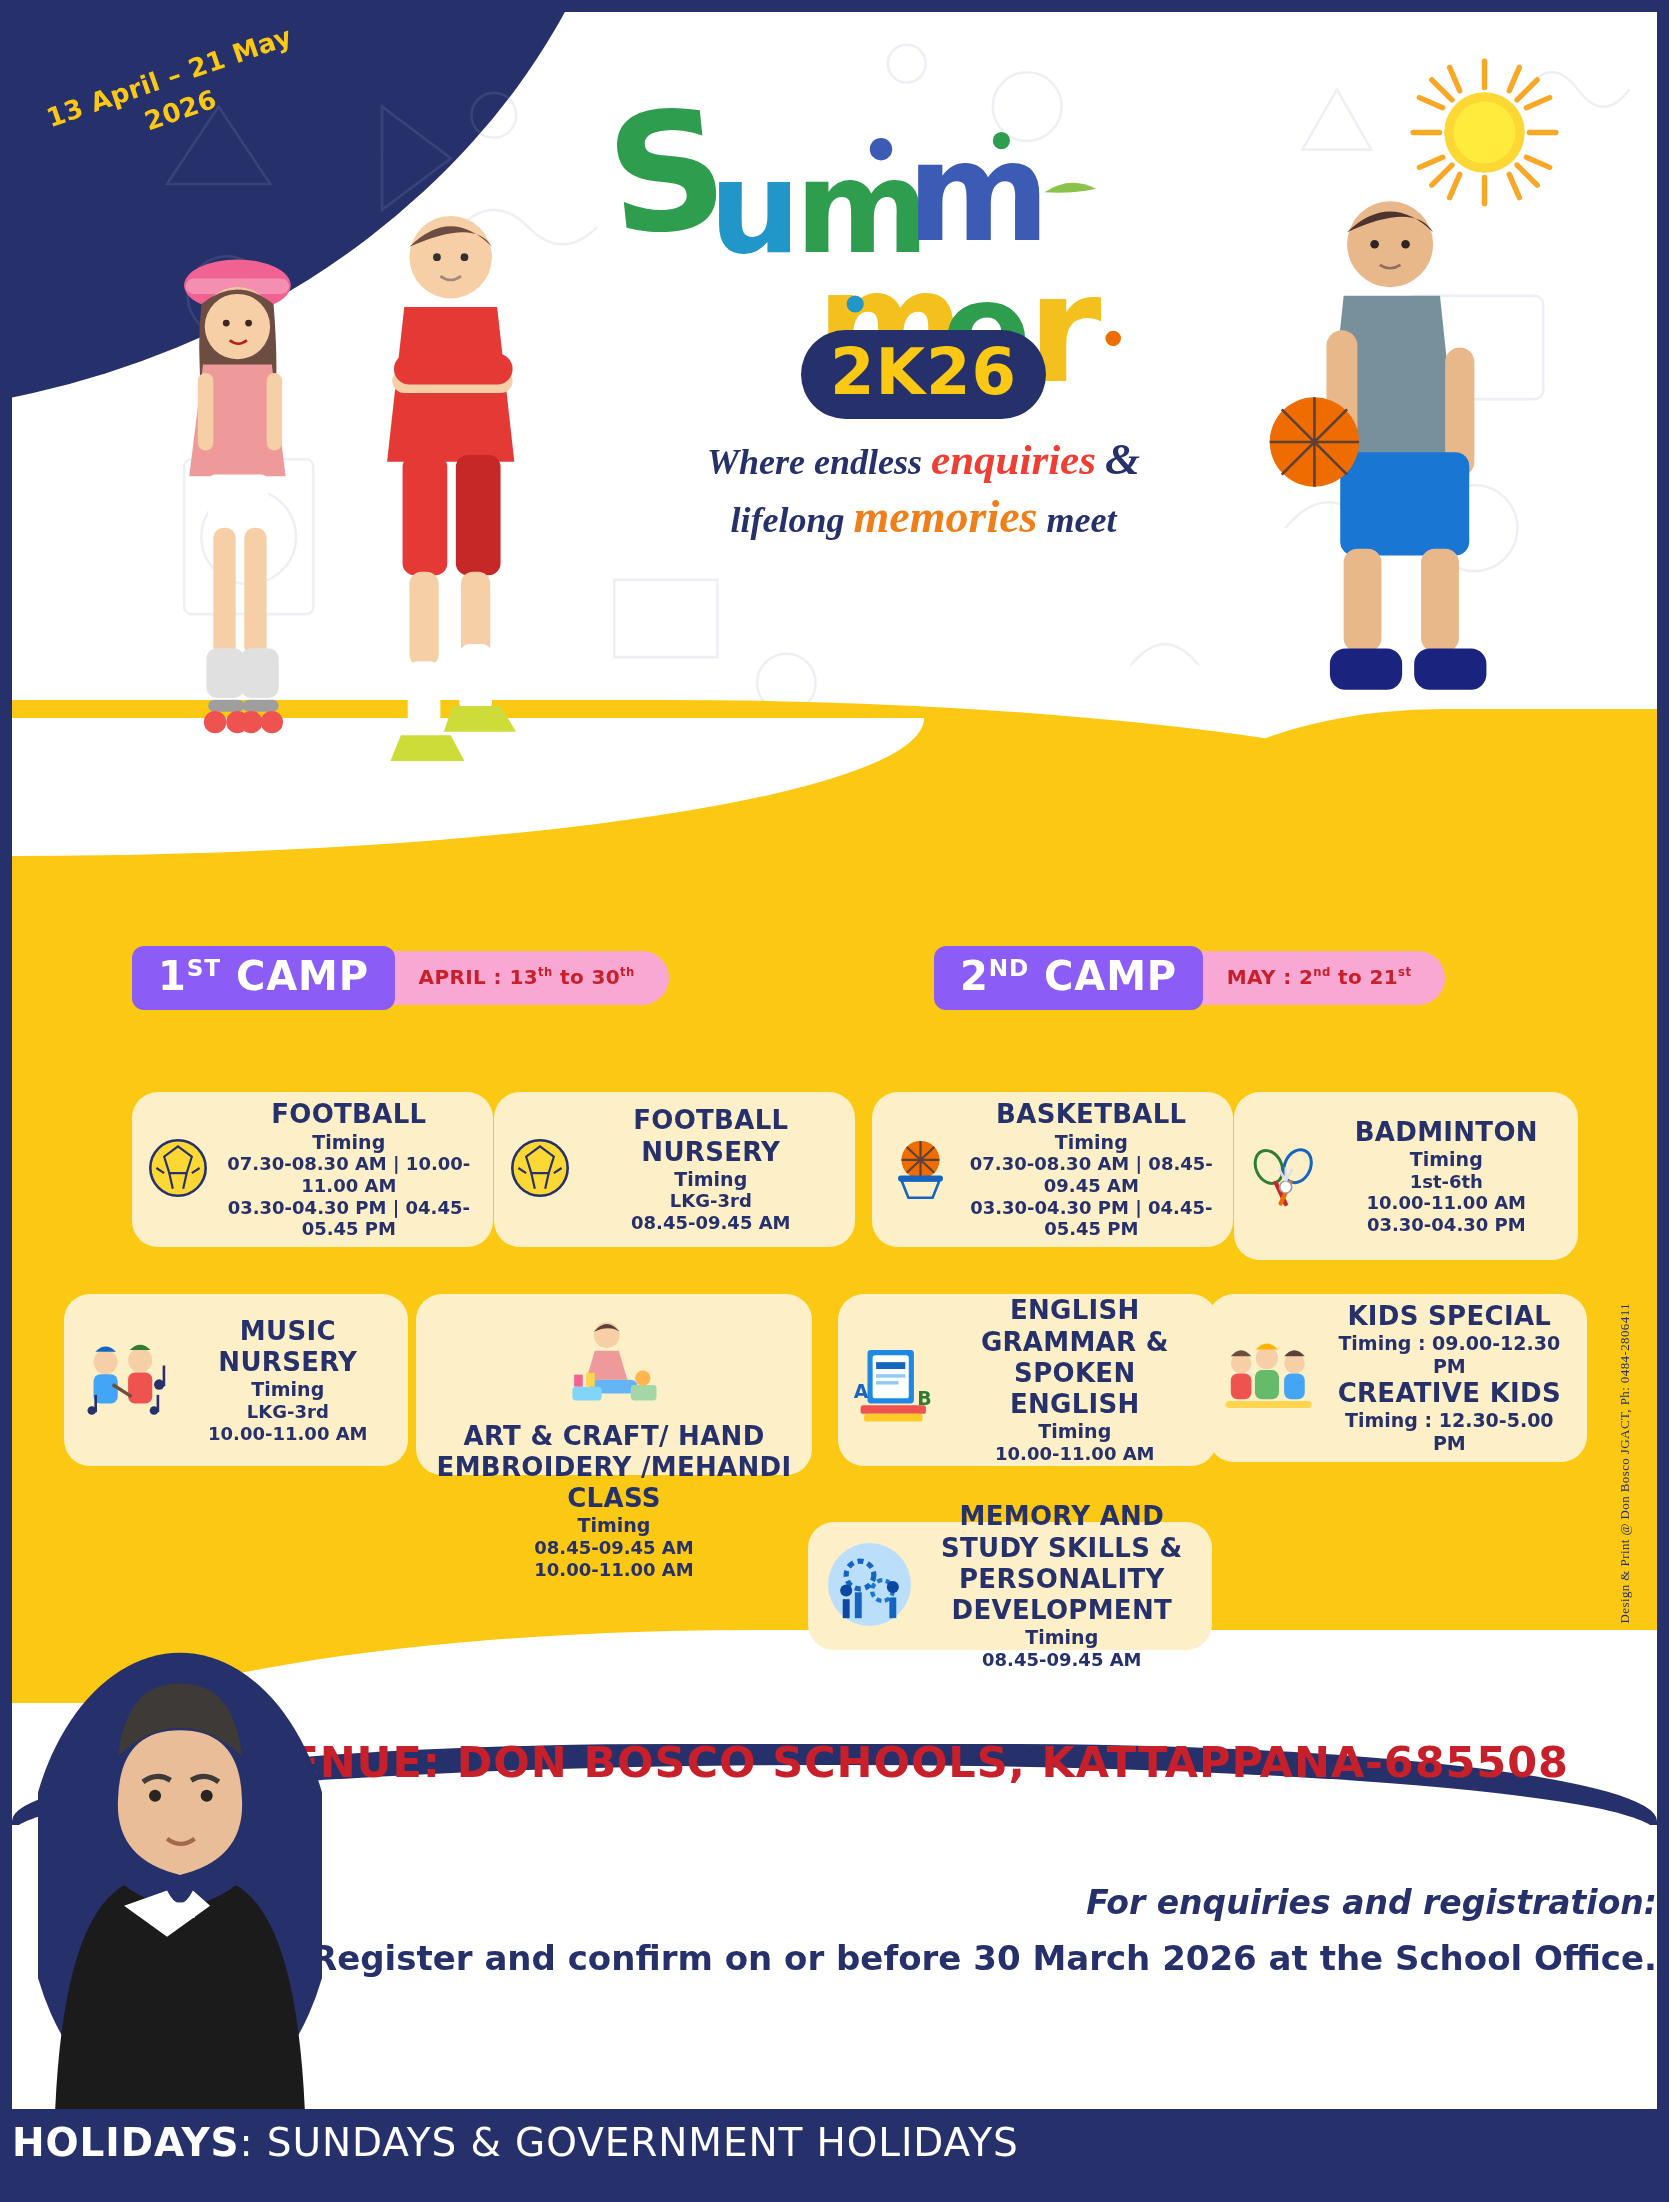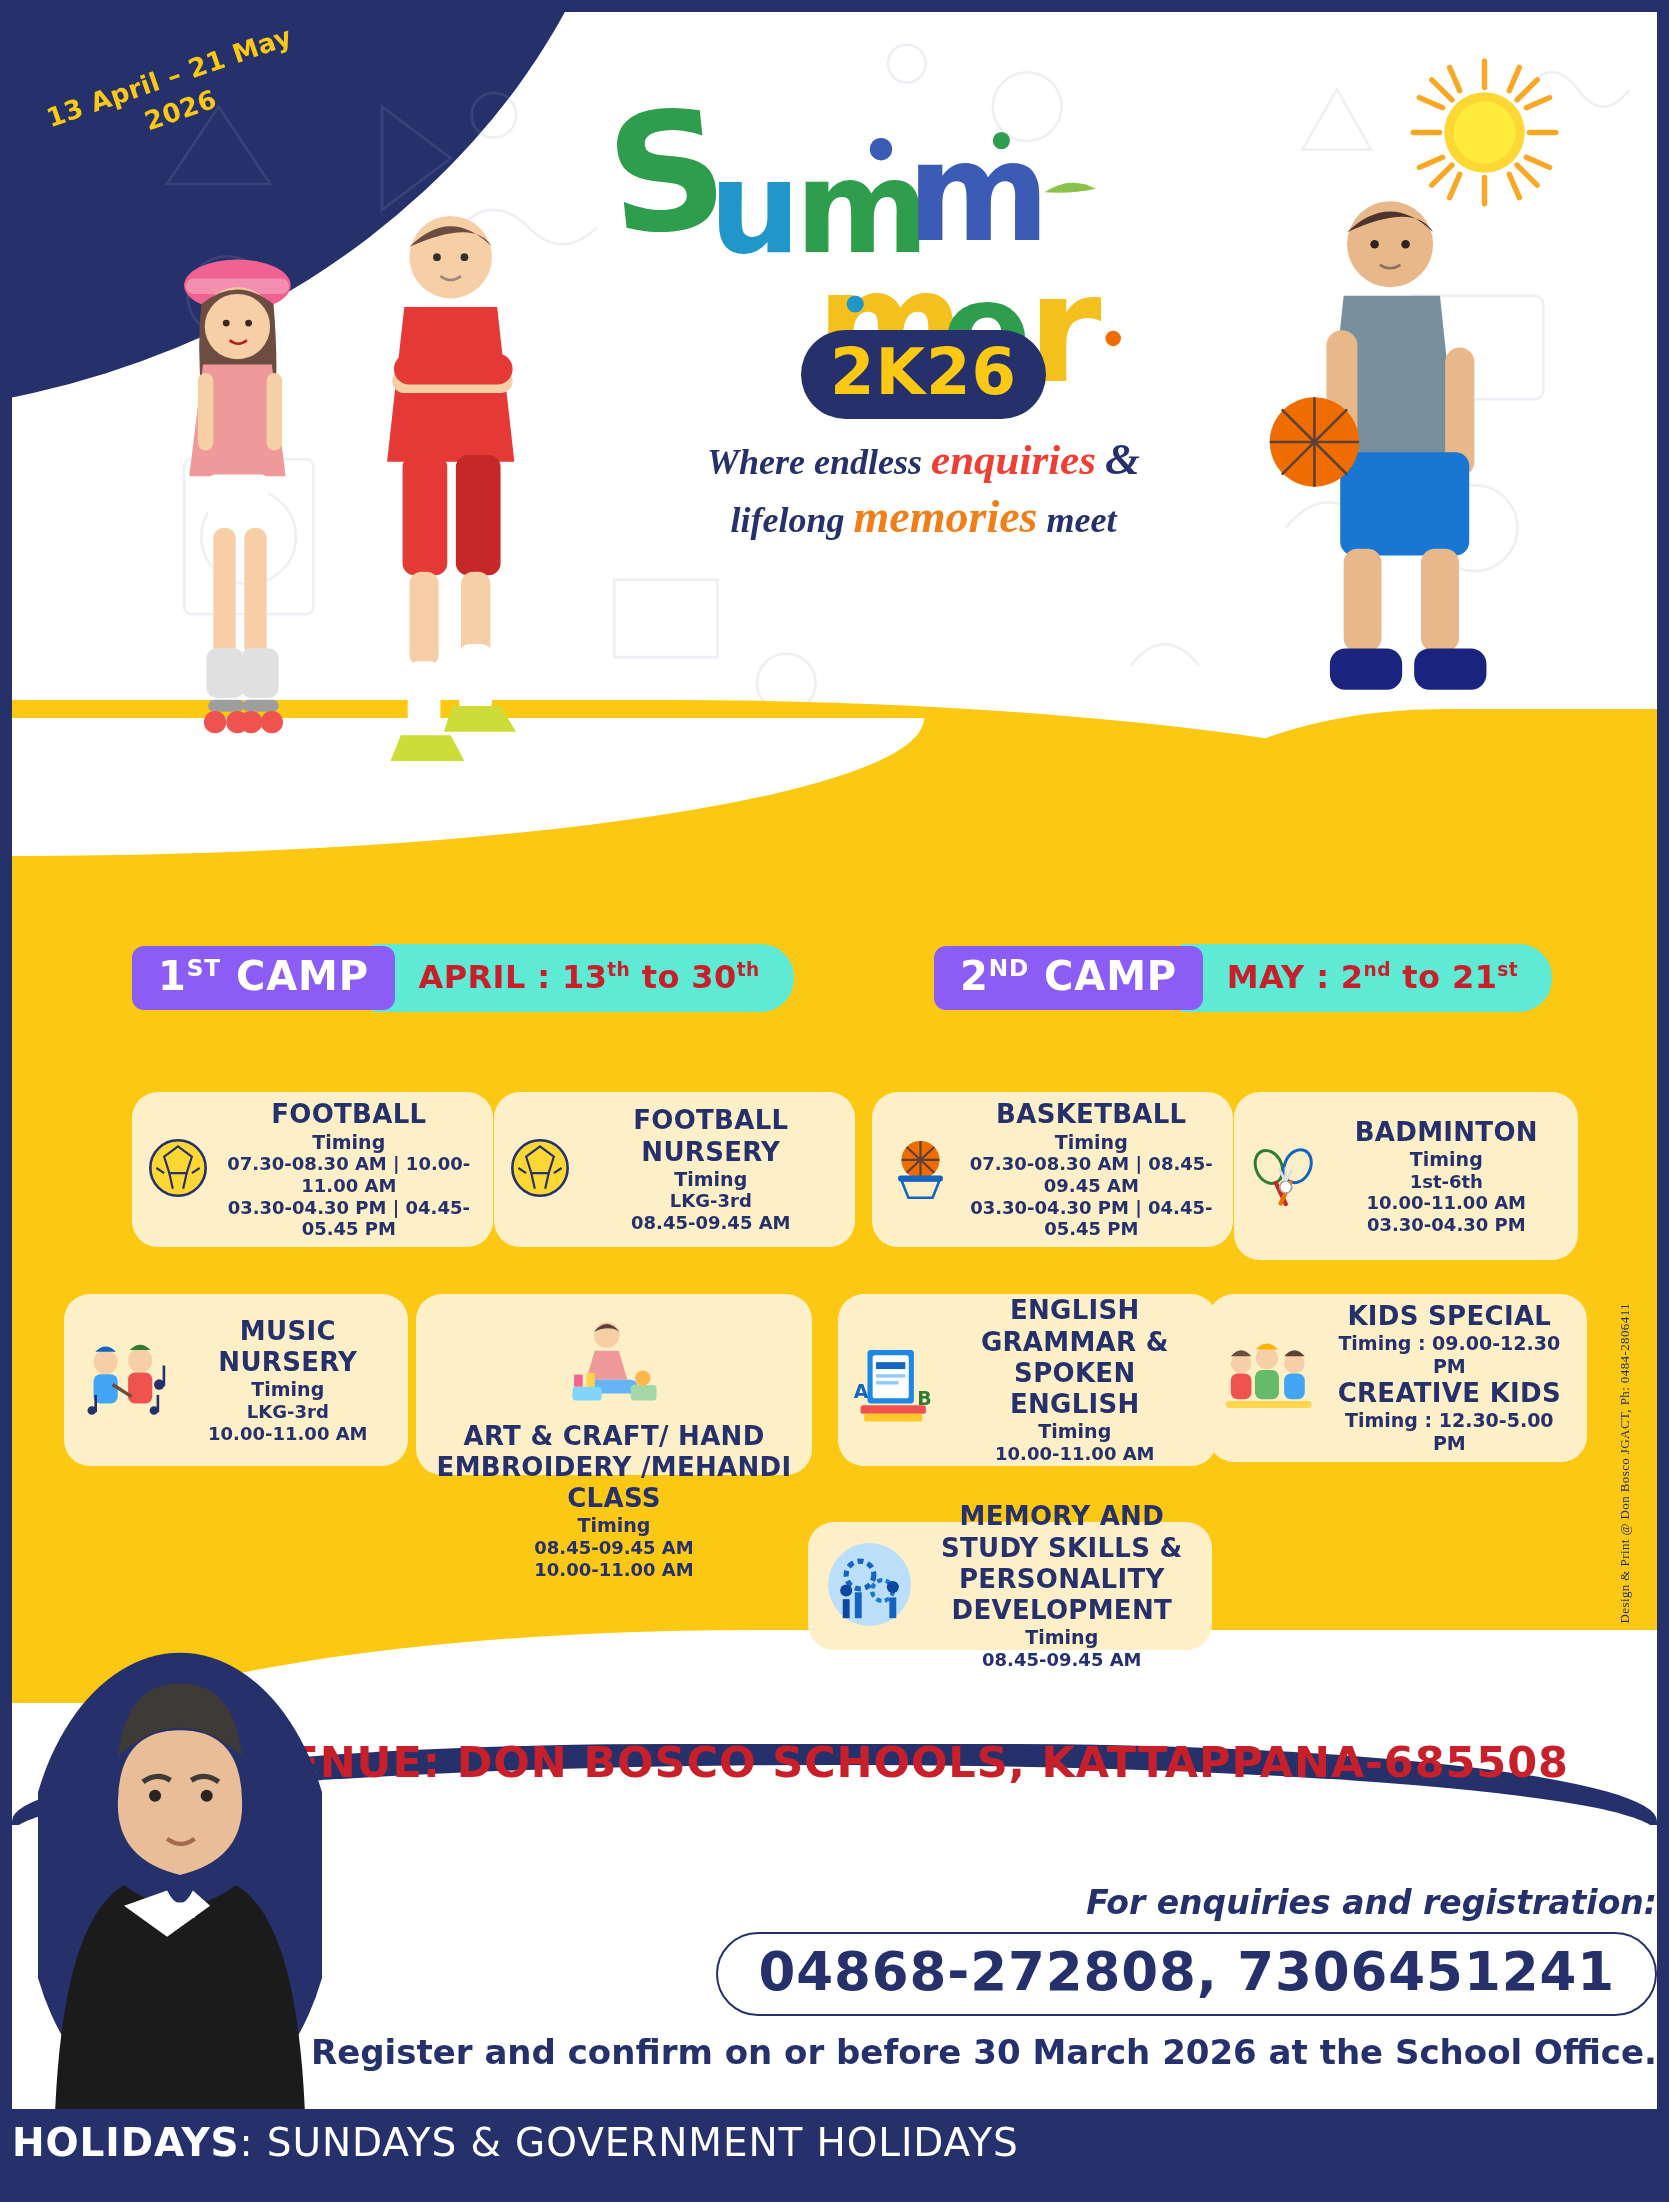--- a/index.html
+++ b/index.html
@@ -207,25 +207,25 @@
     font-weight: 700;
     font-size: 40px;
     padding: 6.9px 26px 10.3px;
     border-radius: 12px;
     letter-spacing: 0.9px;
     position: relative;
     z-index: 2;
     white-space: nowrap;
   }
   .camp-head .range {
-    background: #5eead4;
+    background: #f9a8d4;
     color: #c8202b;
     font-family: "DejaVu Sans", sans-serif;
     font-weight: 700;
-    font-size: 32px;
+    font-size: 20px;
     padding: 13.8px 34px 15.5px 46px;
     margin-left: -22.4px;
     border-radius: 0 33px 33px 0;
     white-space: nowrap;
     letter-spacing: 0.4px;
   }
   .camp1 { left: 120px; top: 934px; }
   .camp2 { left: 878px; top: 934px; margin-left: 44px; }
 
   sup { font-size: .58em; }
@@ -727,21 +727,20 @@
 
     <div class="venue">
       <span class="venue-shift">
         <span class="lbl">VENUE:</span>
         <span>DON BOSCO SCHOOLS, KATTAPPANA-685508</span>
       </span>
     </div>
 
     <div class="contact">
       <div class="enq">For enquiries and registration:</div>
-      <div class="phone-pill">04868-272808, 7306451241</div>
       <div class="reg-note">Register and confirm on or before 30 March 2026 at the School Office.</div>
     </div>
 
     <svg class="priest" viewBox="0 0 330 560">
       <ellipse cx="165" cy="300" rx="180" ry="270" fill="#26306b"></ellipse>
       <path d="M165 120 q70 0 72 80 q4 70 -72 88 q-76 -18 -72 -88 q2 -80 72 -80z" fill="#e8bd97"></path>
       <path d="M93 150 q72 -66 144 0 q-10 -86 -72 -84 q-62 -2 -72 84z" fill="#3e3a38"></path>
       <circle cx="136" cy="196" r="7" fill="#2b2522"></circle>
       <circle cx="196" cy="196" r="7" fill="#2b2522"></circle>
       <path d="M122 180 q16 -12 32 -2 M178 178 q16 -10 32 2" stroke="#3e3a38" stroke-width="6" fill="none"></path>

